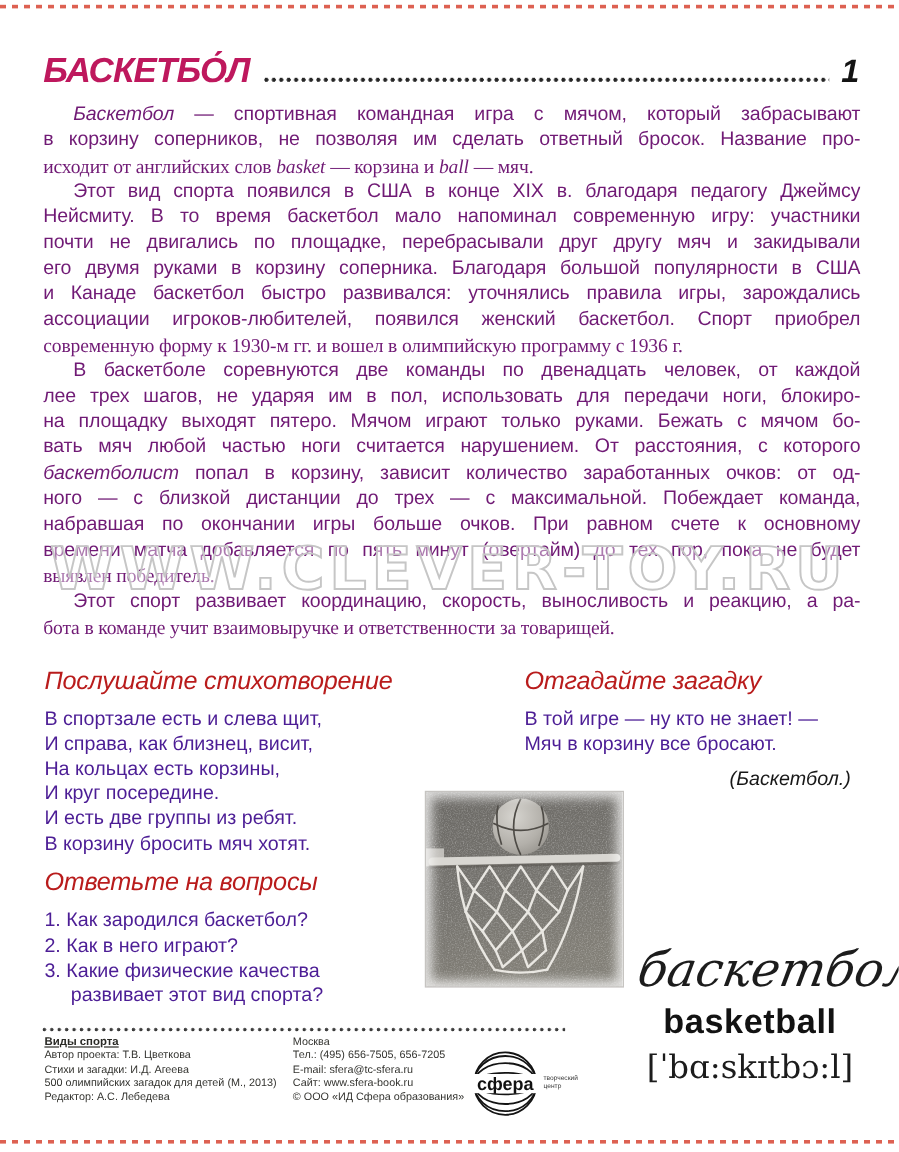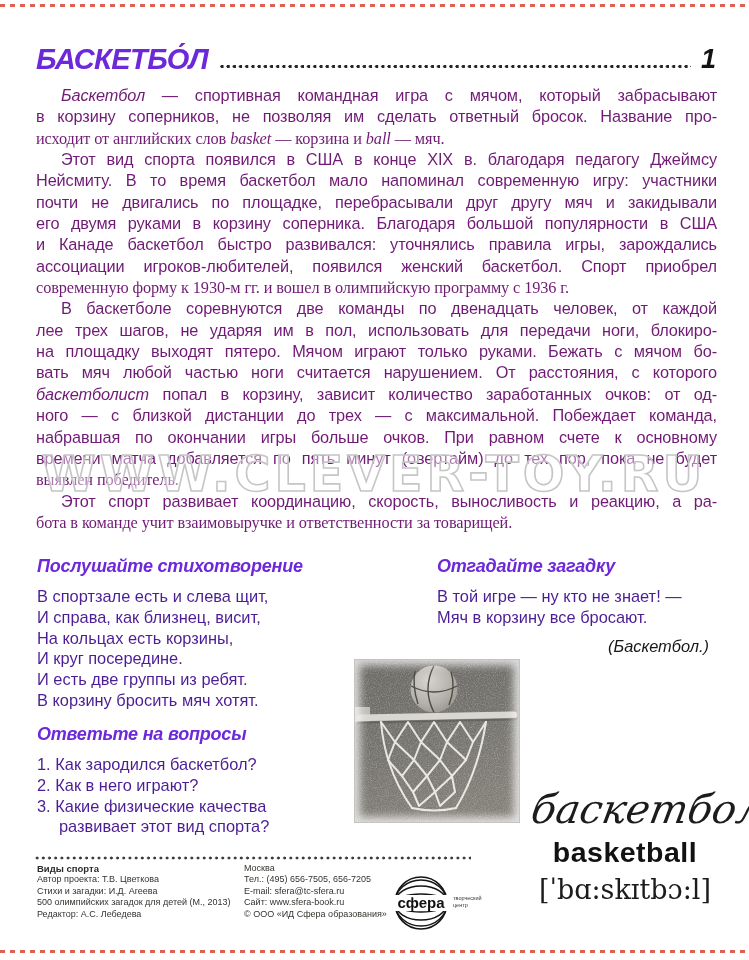--- a/index.html
+++ b/index.html
@@ -8,21 +8,21 @@
 
   
   .cut{position:absolute;left:0;width:749px;height:3px;
        background:repeating-linear-gradient(90deg,#dd6152 0 5px,transparent 5px 10px);}
   .cut.top{top:4px;}
   .cut.bottom{top:950px;}
 
   
   .titlebar{position:absolute;left:36px;top:38px;width:680px;height:38px;
             display:flex;align-items:flex-end;}
-  .title{font-size:29px;font-weight:bold;font-style:italic;letter-spacing:-0.6px;color:#6d28d9;white-space:nowrap;}
+  .title{font-size:29px;font-weight:bold;font-style:italic;letter-spacing:-0.6px;color:#be185d;white-space:nowrap;}
   .leader{flex:1;height:5px;margin:0 10px 7px 12px;
           background:radial-gradient(circle at 2px 2.5px,#262626 1.5px,transparent 1.9px);
           background-size:6.2px 5px;background-repeat:repeat-x;}
   .pnum{font-size:27px;font-weight:bold;font-style:italic;color:#141414;margin-bottom:1px;}
 
   
   .article{position:absolute;left:36px;top:86px;width:681px;font-size:16.3px;
            letter-spacing:-0.1px;color:#701a75;}
   .bl{height:21.35px;overflow:hidden;text-align:justify;text-align-last:justify;}
   .bl:not(.e)::after{content:"";display:inline-block;width:100%;height:0;}
@@ -30,21 +30,21 @@
   .bl.f{text-indent:25px;}
 
   
   .watermark{position:absolute;top:446px;left:374px;transform:translateX(-50%);
              font-family:"DejaVu Sans",sans-serif;font-weight:bold;font-size:49px;
              letter-spacing:4px;white-space:nowrap;color:rgba(255,255,255,0.42);
              -webkit-text-stroke:1.6px #c6c6c6;z-index:6;}
 
   
   .block{position:absolute;}
-  .shead{font-weight:bold;font-style:italic;font-size:18px;color:#6d28d9;margin-bottom:9px;letter-spacing:-0.2px;}
+  .shead{font-weight:normal;font-style:italic;font-size:21px;color:#b91c1c;margin-bottom:9px;letter-spacing:-0.2px;}
   .pl,.ql,.rl{font-size:16.4px;line-height:20.8px;color:#4c1d95;}
   .ql.cont{padding-left:22px;}
   .poem{left:37px;top:556px;width:312px;}
   .riddle{left:437px;top:556px;width:274px;}
   .answer{font-style:italic;text-align:right;margin-top:9px;font-size:16.4px;color:#171717;padding-right:2px;}
   .questions{left:37px;top:724px;width:322px;}
 
   
   .photo{position:absolute;left:354px;top:659px;width:164px;height:162px;border:1px solid #c6c4c1;}
   .vignette{position:absolute;inset:0;box-shadow:inset 0 0 9px 5px rgba(255,255,255,0.75);pointer-events:none;}
@@ -55,21 +55,21 @@
   .ve{font-weight:bold;font-size:28.5px;line-height:32px;margin-top:4px;letter-spacing:0.5px;color:#121212;}
   .vi{font-family:"DejaVu Serif",serif;font-size:27px;line-height:34px;margin-top:5px;white-space:nowrap;}
 
   
   .sep{position:absolute;left:35px;top:856px;width:436px;height:4px;
        background:radial-gradient(circle at 2px 2px,#3c3c3c 1.3px,transparent 1.7px);
        background-size:6.2px 4px;background-repeat:repeat-x;}
   .fcol{position:absolute;top:863px;font-size:9px;line-height:11.4px;color:#33332f;}
   .fleft{left:37px;width:206px;}
   .fmid{left:244px;width:150px;}
-  .fbold{font-weight:bold;font-size:9.5px;line-height:11.4px;color:#2b2b27;}
+  .fbold{font-weight:bold;font-size:9.5px;line-height:11.4px;color:#2b2b27;text-decoration:underline;}
   .flogo{position:absolute;left:391px;top:872px;}
 </style>
 </head>
 <body>
 
 <div class="page">
 
   <div class="cut top"></div>
 
   <div class="titlebar">

